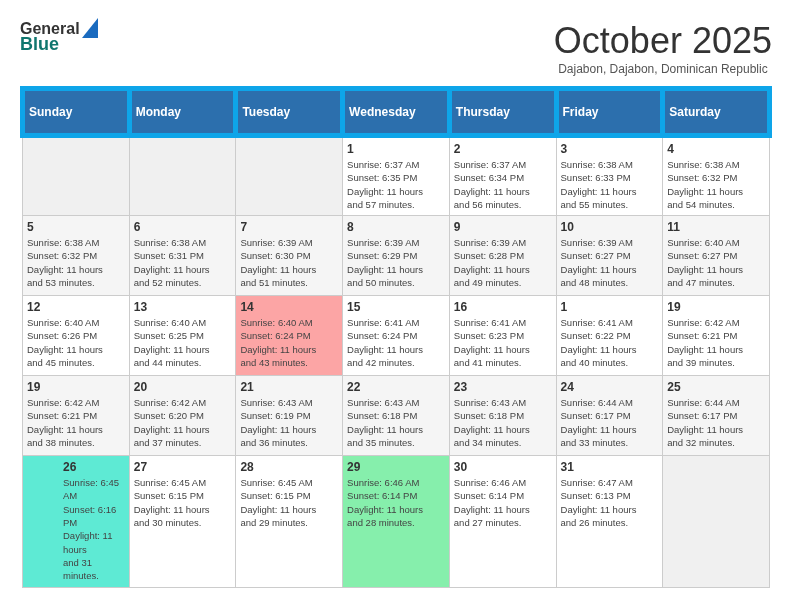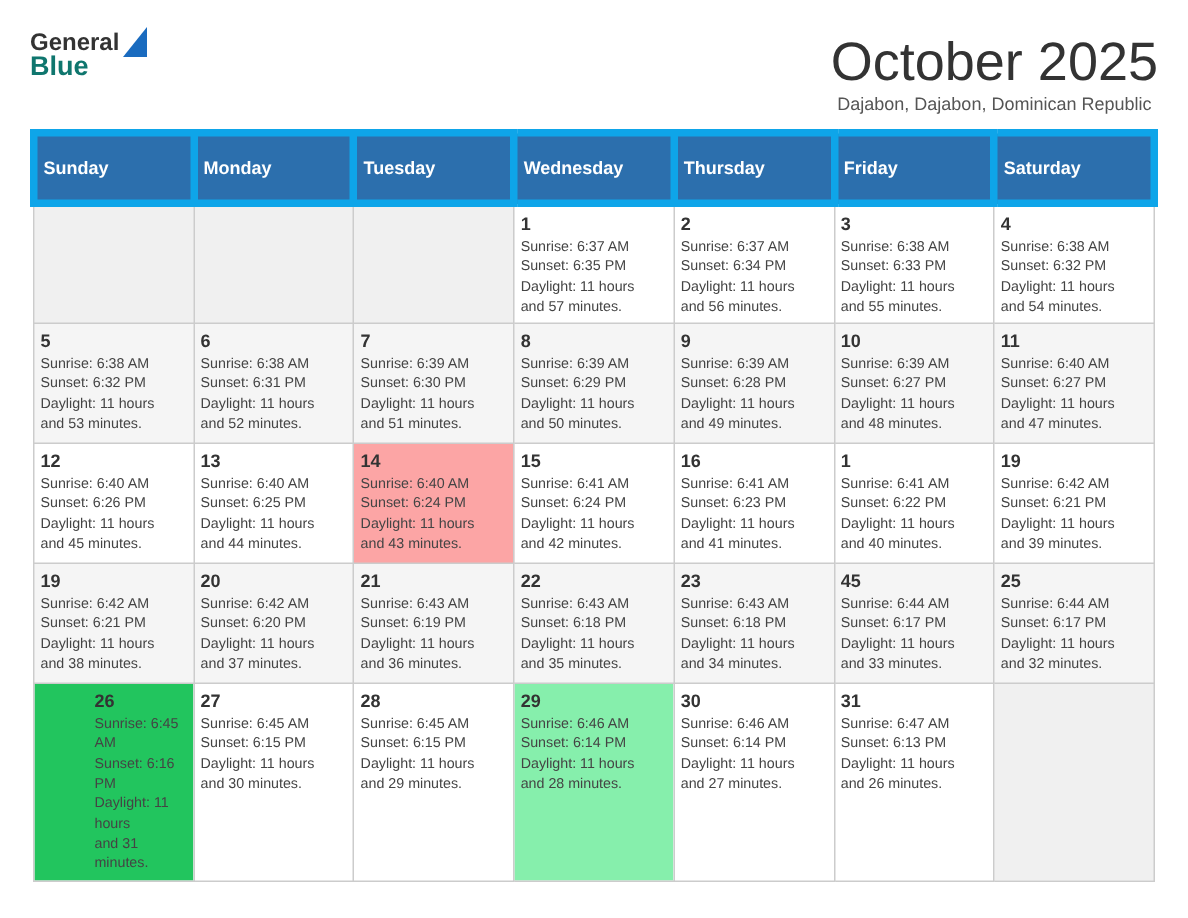--- a/index.html
+++ b/index.html
@@ -270,36 +270,36 @@
 and 35 minutes.</div>
         </td>
         <td style="background: rgb(245, 245, 245);">
           <div class="day-number">23</div>
           <div class="day-info" style="white-space: pre-line;">Sunrise: 6:43 AM
 Sunset: 6:18 PM
 Daylight: 11 hours
 and 34 minutes.</div>
         </td>
         <td style="background: rgb(245, 245, 245);">
-          <div class="day-number">45</div>
+          <div class="day-number">24</div>
           <div class="day-info" style="white-space: pre-line;">Sunrise: 6:44 AM
 Sunset: 6:17 PM
 Daylight: 11 hours
 and 33 minutes.</div>
         </td>
         <td style="background: rgb(245, 245, 245);">
           <div class="day-number">25</div>
           <div class="day-info" style="white-space: pre-line;">Sunrise: 6:44 AM
 Sunset: 6:17 PM
 Daylight: 11 hours
 and 32 minutes.</div>
         </td>
       </tr>
       <tr style="background: rgb(255, 255, 255);">
-        <td style="background: #22c55e; padding-left: 40px;">
+        <td style="background: #5eead4; padding-left: 40px;">
           <div class="day-number">26</div>
           <div class="day-info" style="white-space: pre-line;">Sunrise: 6:45 AM
 Sunset: 6:16 PM
 Daylight: 11 hours
 and 31 minutes.</div>
         </td>
         <td style="background: rgb(255, 255, 255);">
           <div class="day-number">27</div>
           <div class="day-info" style="white-space: pre-line;">Sunrise: 6:45 AM
 Sunset: 6:15 PM

